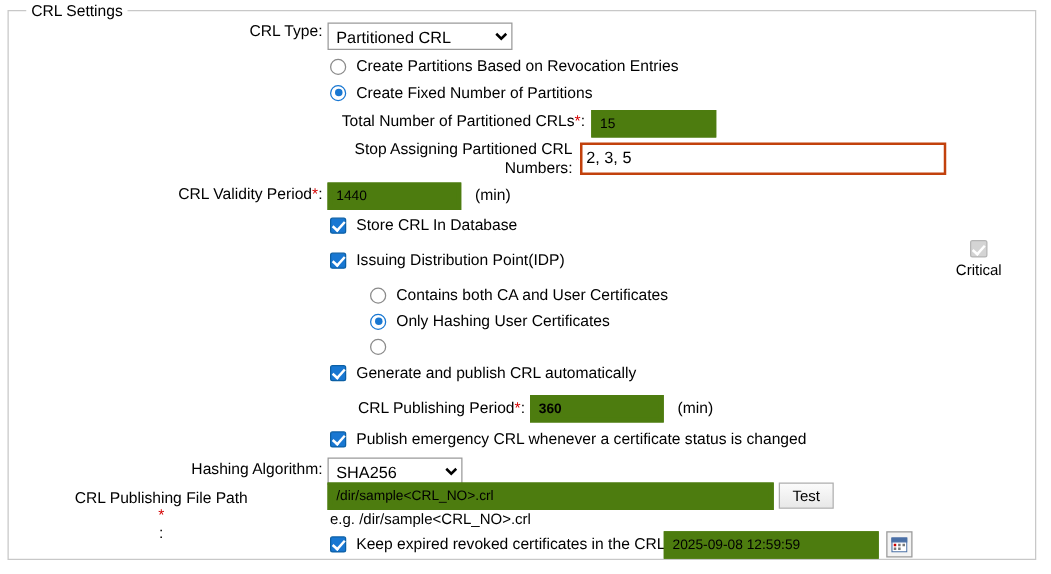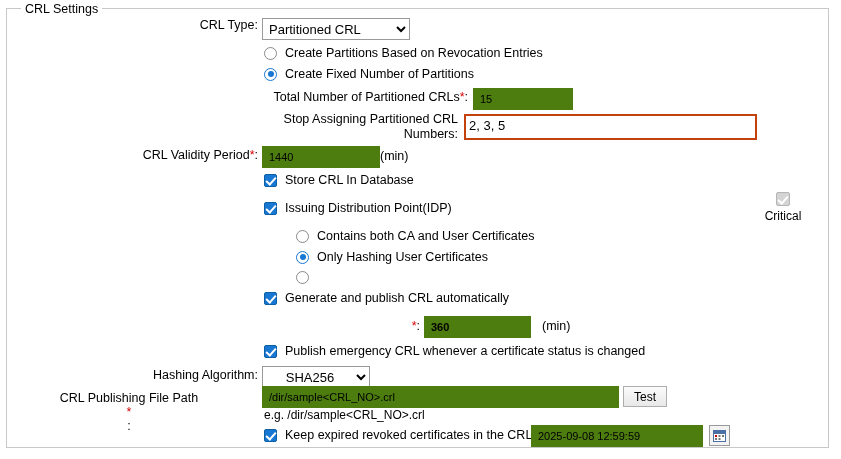--- a/index.html
+++ b/index.html
@@ -224,21 +224,21 @@
   <div>Stop Assigning Partitioned CRL</div>
   <div>Numbers:</div>
 </div>
 <textarea class="ta" style="position: absolute; left: 464px; top: 114px; width: 293px; height: 26px;">2, 3, 5</textarea>
 
 <div class="row" style="left:0px; top:148px; width:258px; justify-content:flex-end;">
   <span class="lbl-right">CRL Validity Period</span>
     <span class="req">*</span>
     <span>:</span>
 </div>
-<input class="txt" style="position: absolute; left: 262px; top: 146px; width: 118px;" value="1440">
+<input class="txt" style="position: absolute; left: 262px; top: 146px; width: 107px;" value="1440">
 <span class="unit" style="position:absolute; left:373px; top:149px;">(min)</span>
 
 <div class="row" style="left:264px; top:173px;">
   <span class="cb"></span>
   <span class="ctl-label">Store CRL In Database</span>
 </div>
 
 <div class="row" style="left:264px; top:201px;">
   <span class="cb"></span>
   <span class="ctl-label">Issuing Distribution Point(IDP)</span>
@@ -260,35 +260,36 @@
 <div class="row" style="left:296px; top:271px;">
   <span class="rb"></span>
 </div>
 
 <div class="row" style="left:264px; top:291px;">
   <span class="cb"></span>
   <span class="ctl-label">Generate and publish CRL automatically</span>
 </div>
 
 <div class="row" style="left:140px; top:319px; width:280px; justify-content:flex-end;">
+  <span class="lbl-right">CRL Publishing Period</span>
     <span class="req">*</span>
     <span>:</span>
 </div>
 <input class="txt" style="position: absolute; left: 424px; top: 316px; width: 107px; font-weight: bold;" value="360">
 <span class="unit" style="position:absolute; left:535px; top:319px;">(min)</span>
 
 <div class="row" style="left:264px; top:344px;">
   <span class="cb"></span>
   <span class="ctl-label">Publish emergency CRL whenever a certificate status is changed</span>
 </div>
 
 <div class="row" style="left:0px; top:368px; width:258px; justify-content:flex-end;">
   <span class="lbl-right">Hashing Algorithm:</span>
 </div>
-<select class="sel" style="position:absolute; left:262px; top:366px; width:108px;text-align:center;">
+<select class="sel" style="position:absolute; left:262px; top:366px; width:108px;">
   <option>SHA256</option>
 </select>
 
 <div class="row" style="left:0px; top:391px; width:258px; justify-content:flex-end;flex-direction:column;">
   <span class="lbl-right">CRL Publishing File Path</span>
     <span class="req">*</span>
     <span>:</span>
 </div>
 <input class="txt" style="position: absolute; left: 262px; top: 386px; width: 357px;" value="/dir/sample&lt;CRL_NO&gt;.crl">
 <button class="btn" style="position:absolute; left:623px; top:386px; width:44px;">Test</button>

